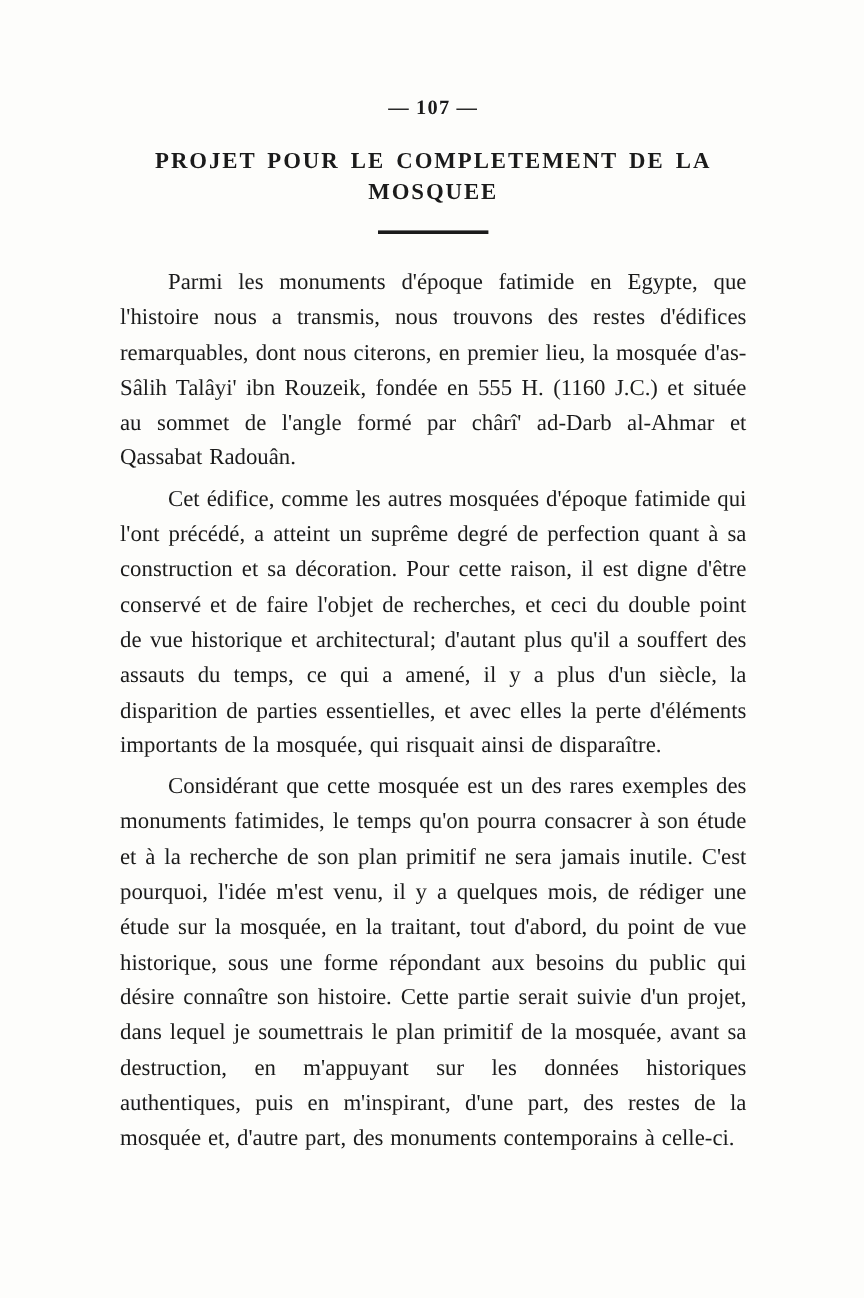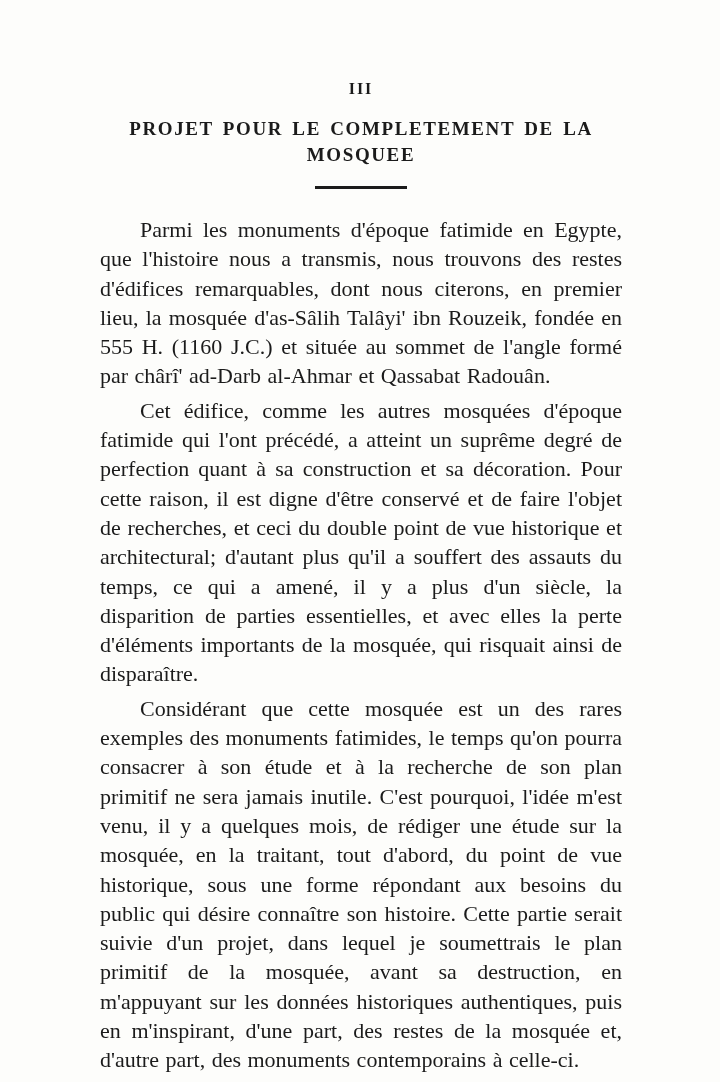--- a/index.html
+++ b/index.html
@@ -47,37 +47,37 @@
   }
 
   .title-divider {
     width: 92px;
     height: 3px;
     background: #1b1b1b;
     margin: 18px auto 26px auto;
   }
 
   .body-text p {
-    font-size: 22px;
+    font-size: 19px;
     line-height: 29.3px;
     text-align: justify;
     text-indent: 40px;
     margin-bottom: 5px;
     word-spacing: 1px;
     -webkit-hyphens: auto;
     hyphens: auto;
   }
 </style>
 </head>
 <body>
 
 <div class="page">
 
+  <div class="page-number">— 107 —</div>
 
-  <div class="section-number">III</div>
 
   <div class="doc-title">
     <div>PROJET POUR LE COMPLETEMENT DE LA MOSQUEE</div>
   </div>
 
   <div class="title-divider"></div>
 
   <div class="body-text" lang="fr">
     <p>Parmi les monuments d'époque fatimide en Egypte, que l'histoire nous a transmis, nous trouvons des restes d'édifices remarquables, dont nous citerons, en premier lieu, la mosquée d'as-Sâlih Talâyi' ibn Rouzeik, fondée en 555 H. (1160 J.C.) et située au sommet de l'angle formé par chârî' ad-Darb al-Ahmar et Qassabat Radouân.</p>
     <p>Cet édifice, comme les autres mosquées d'époque fatimide qui l'ont précédé, a atteint un suprême degré de perfection quant à sa construction et sa décoration. Pour cette raison, il est digne d'être conservé et de faire l'objet de recherches, et ceci du double point de vue historique et architectural; d'autant plus qu'il a souffert des assauts du temps, ce qui a amené, il y a plus d'un siècle, la disparition de parties essentielles, et avec elles la perte d'éléments importants de la mosquée, qui risquait ainsi de disparaître.</p>

